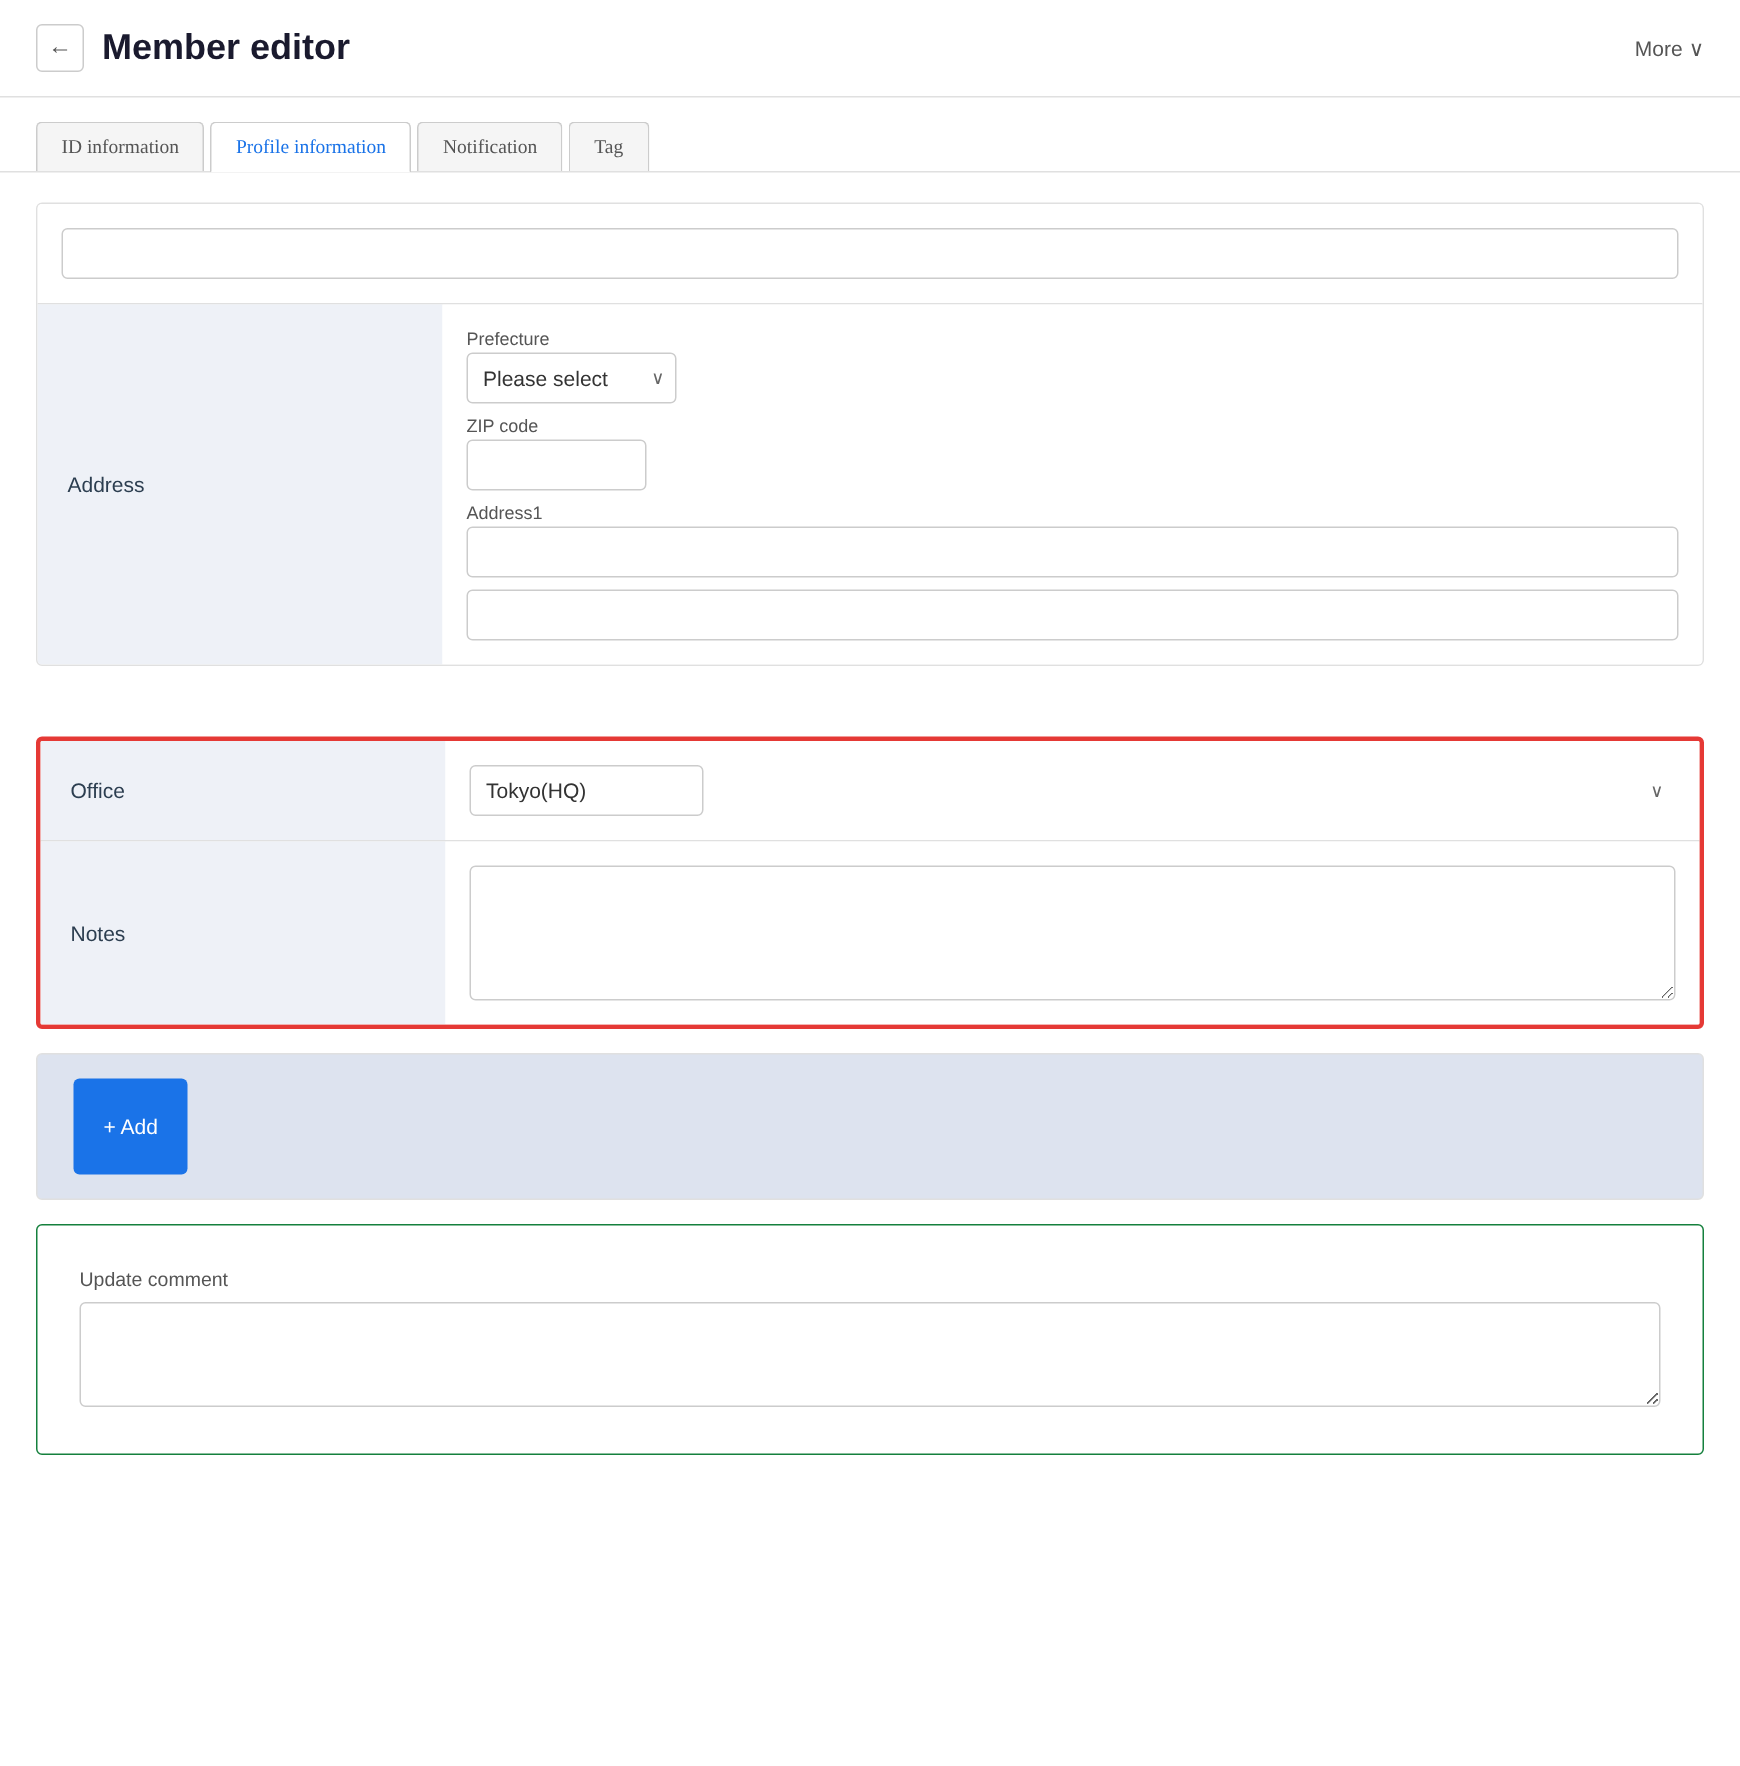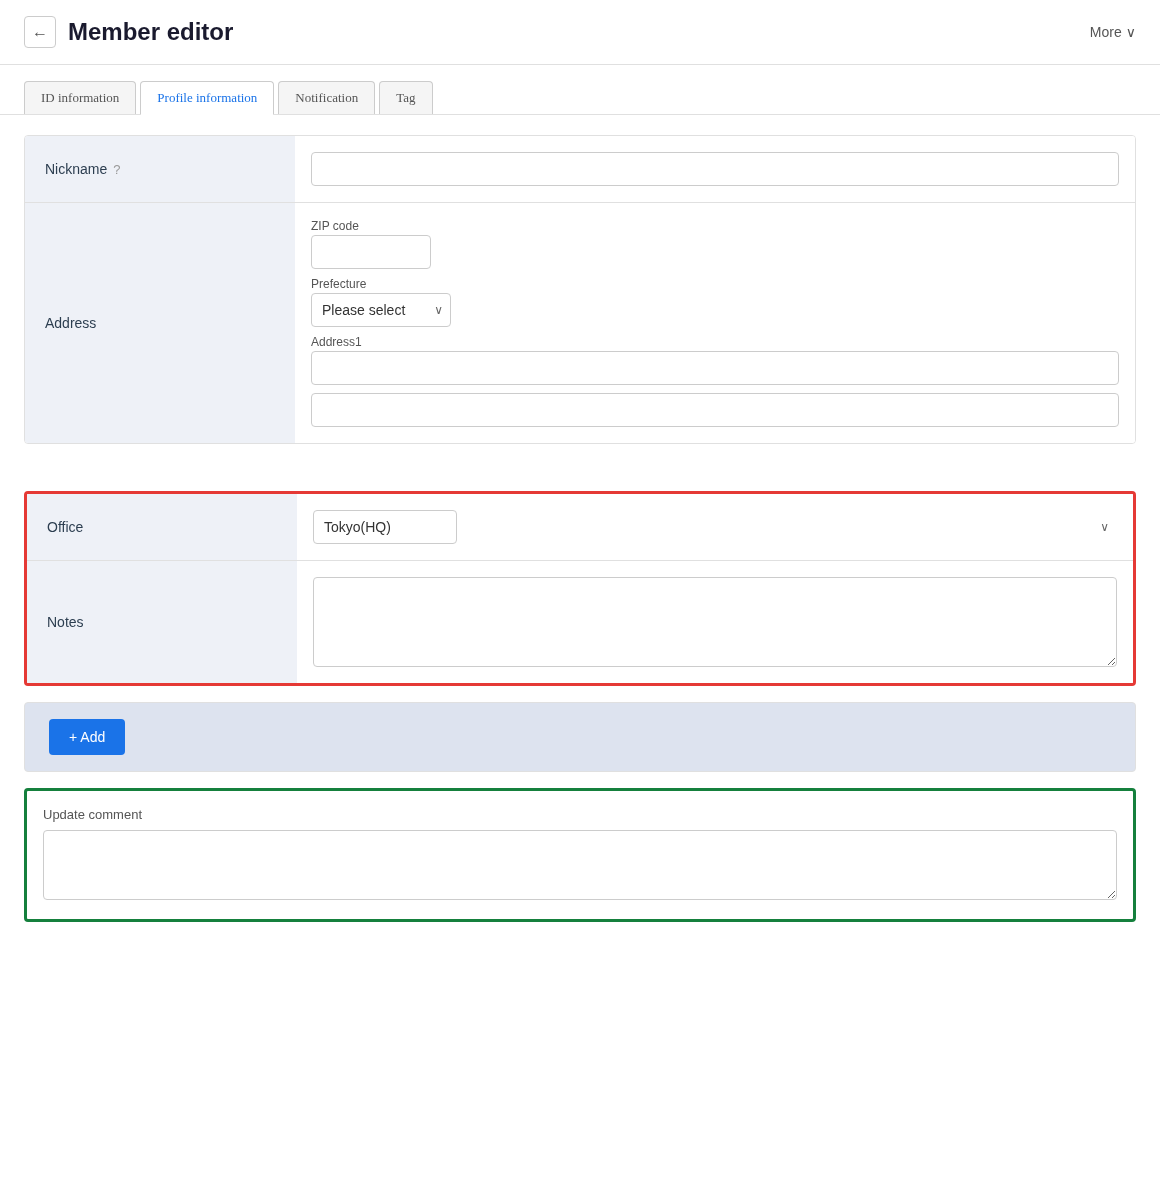--- a/index.html
+++ b/index.html
@@ -187,21 +187,21 @@
       pointer-events: none;
       color: #666;
       font-size: 12px;
     }
 
     .prefecture-select {
       width: 140px;
     }
 
     .office-select {
-      width: 144px;
+      width: 156px;
     }
 
     textarea {
       width: 100%;
       padding: 8px 10px;
       border: 1px solid #ccc;
       border-radius: 4px;
       font-size: 14px;
       outline: none;
       color: #333;
@@ -232,32 +232,32 @@
       border: 1px solid #e0e0e0;
       border-radius: 4px;
       margin-bottom: 16px;
     }
 
     .add-button {
       background: #1a73e8;
       color: #fff;
       border: none;
       border-radius: 4px;
-      padding: 10px 20px;
+      padding: 24px 20px;
       font-size: 14px;
       cursor: pointer;
       display: flex;
       align-items: center;
       gap: 4px;
     }
 
     .update-comment-section {
-      border: 3px solid #15803d;
-      border-radius: 4px;
-      padding: 16px;
+      border: 1px solid #15803d;
+      border-radius: 4px;
+      padding: 28px;
     }
 
     .update-comment-label {
       font-size: 13px;
       color: #555;
       margin-bottom: 8px;
     }
 
     .update-comment-textarea {
       width: 100%;
@@ -293,52 +293,48 @@
     <div class="tab">Notification</div>
     <div class="tab">Tag</div>
   </div>
 </div>
 
 <div class="content">
 
   <div class="form-section">
 
     <div class="form-row">
-      <div class="field-label">
-        <span>Nickname</span>
-        <span class="help-icon">?</span>
-      </div>
       <div class="field-content">
         <input type="text" style="">
       </div>
     </div>
 
     <div class="form-row">
       <div class="field-label">
         <span>Address</span>
       </div>
       <div class="field-content">
-        <div>
-          <div class="field-sublabel">ZIP code</div>
-          <input type="text" class="zip-input" style="">
-        </div>
         <div>
           <div class="field-sublabel">Prefecture</div>
           <div class="select-wrapper">
             <select class="prefecture-select">
               <option value="">Please select</option>
               <option value="tokyo">Tokyo</option>
               <option value="osaka">Osaka</option>
               <option value="kyoto">Kyoto</option>
               <option value="hokkaido">Hokkaido</option>
               <option value="aichi">Aichi</option>
             </select>
           </div>
         </div>
         <div>
+          <div class="field-sublabel">ZIP code</div>
+          <input type="text" class="zip-input" style="">
+        </div>
+        <div>
           <div class="field-sublabel">Address1</div>
           <input type="text" style="">
         </div>
         <div>
           <input type="text" style="">
         </div>
       </div>
     </div>
 
 

